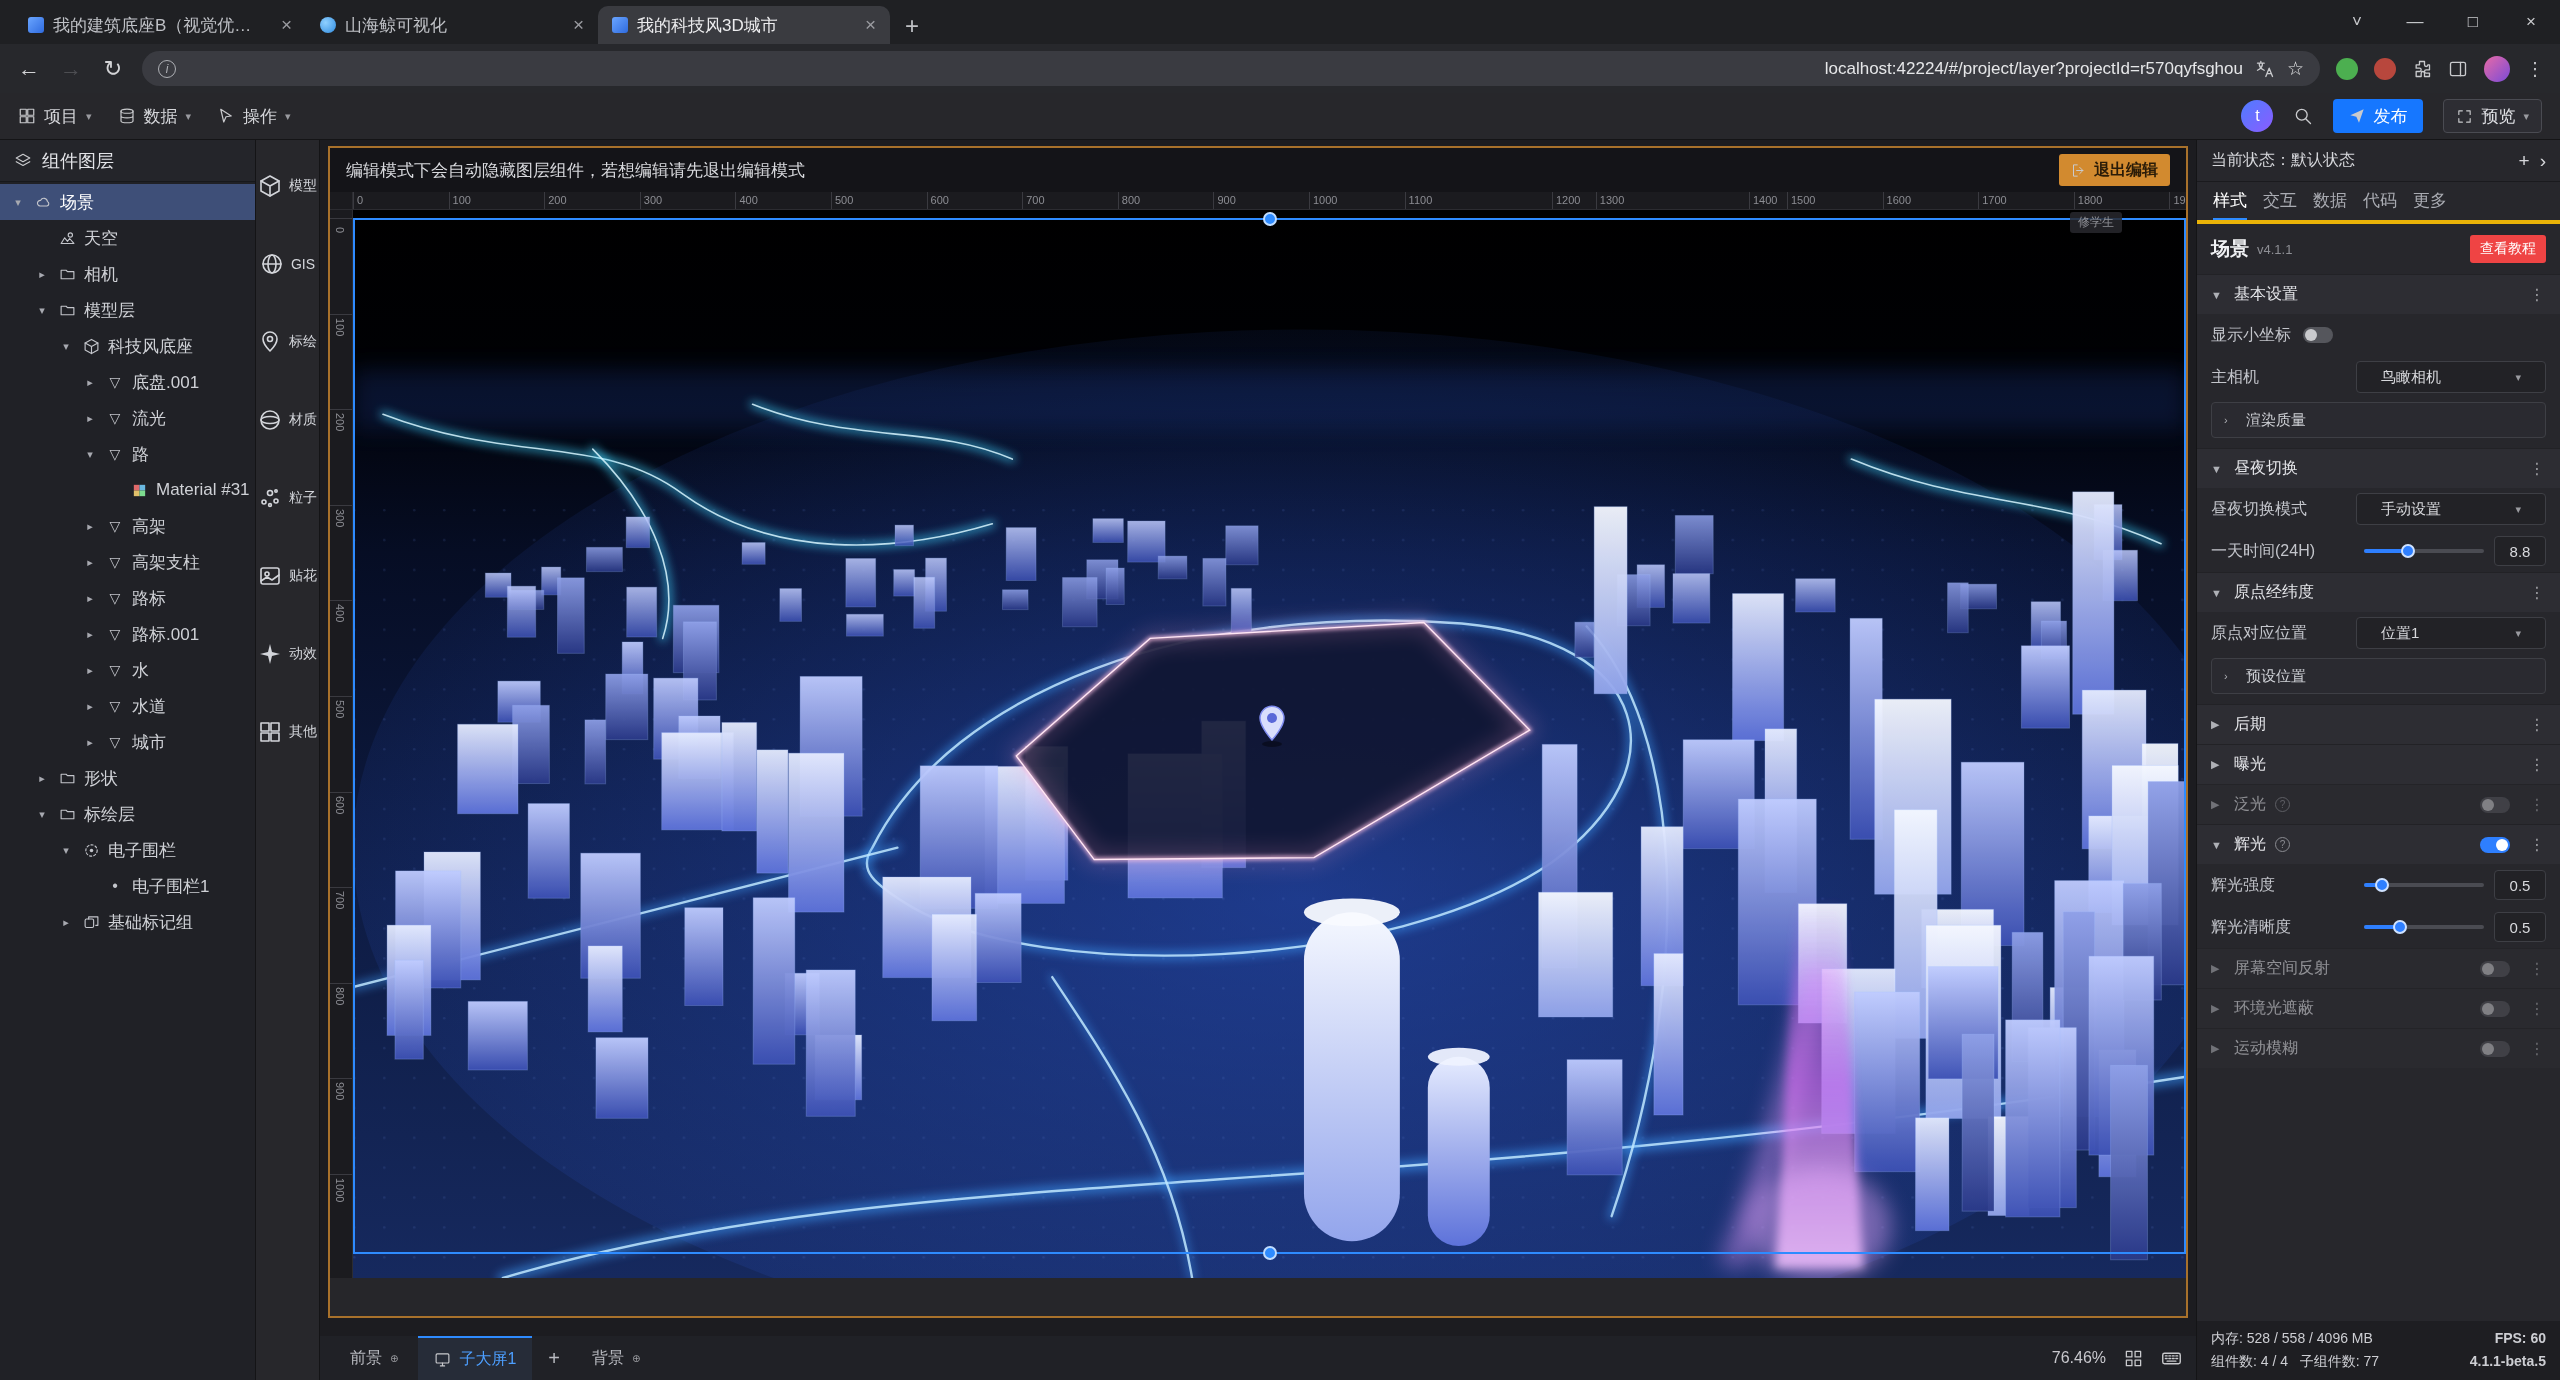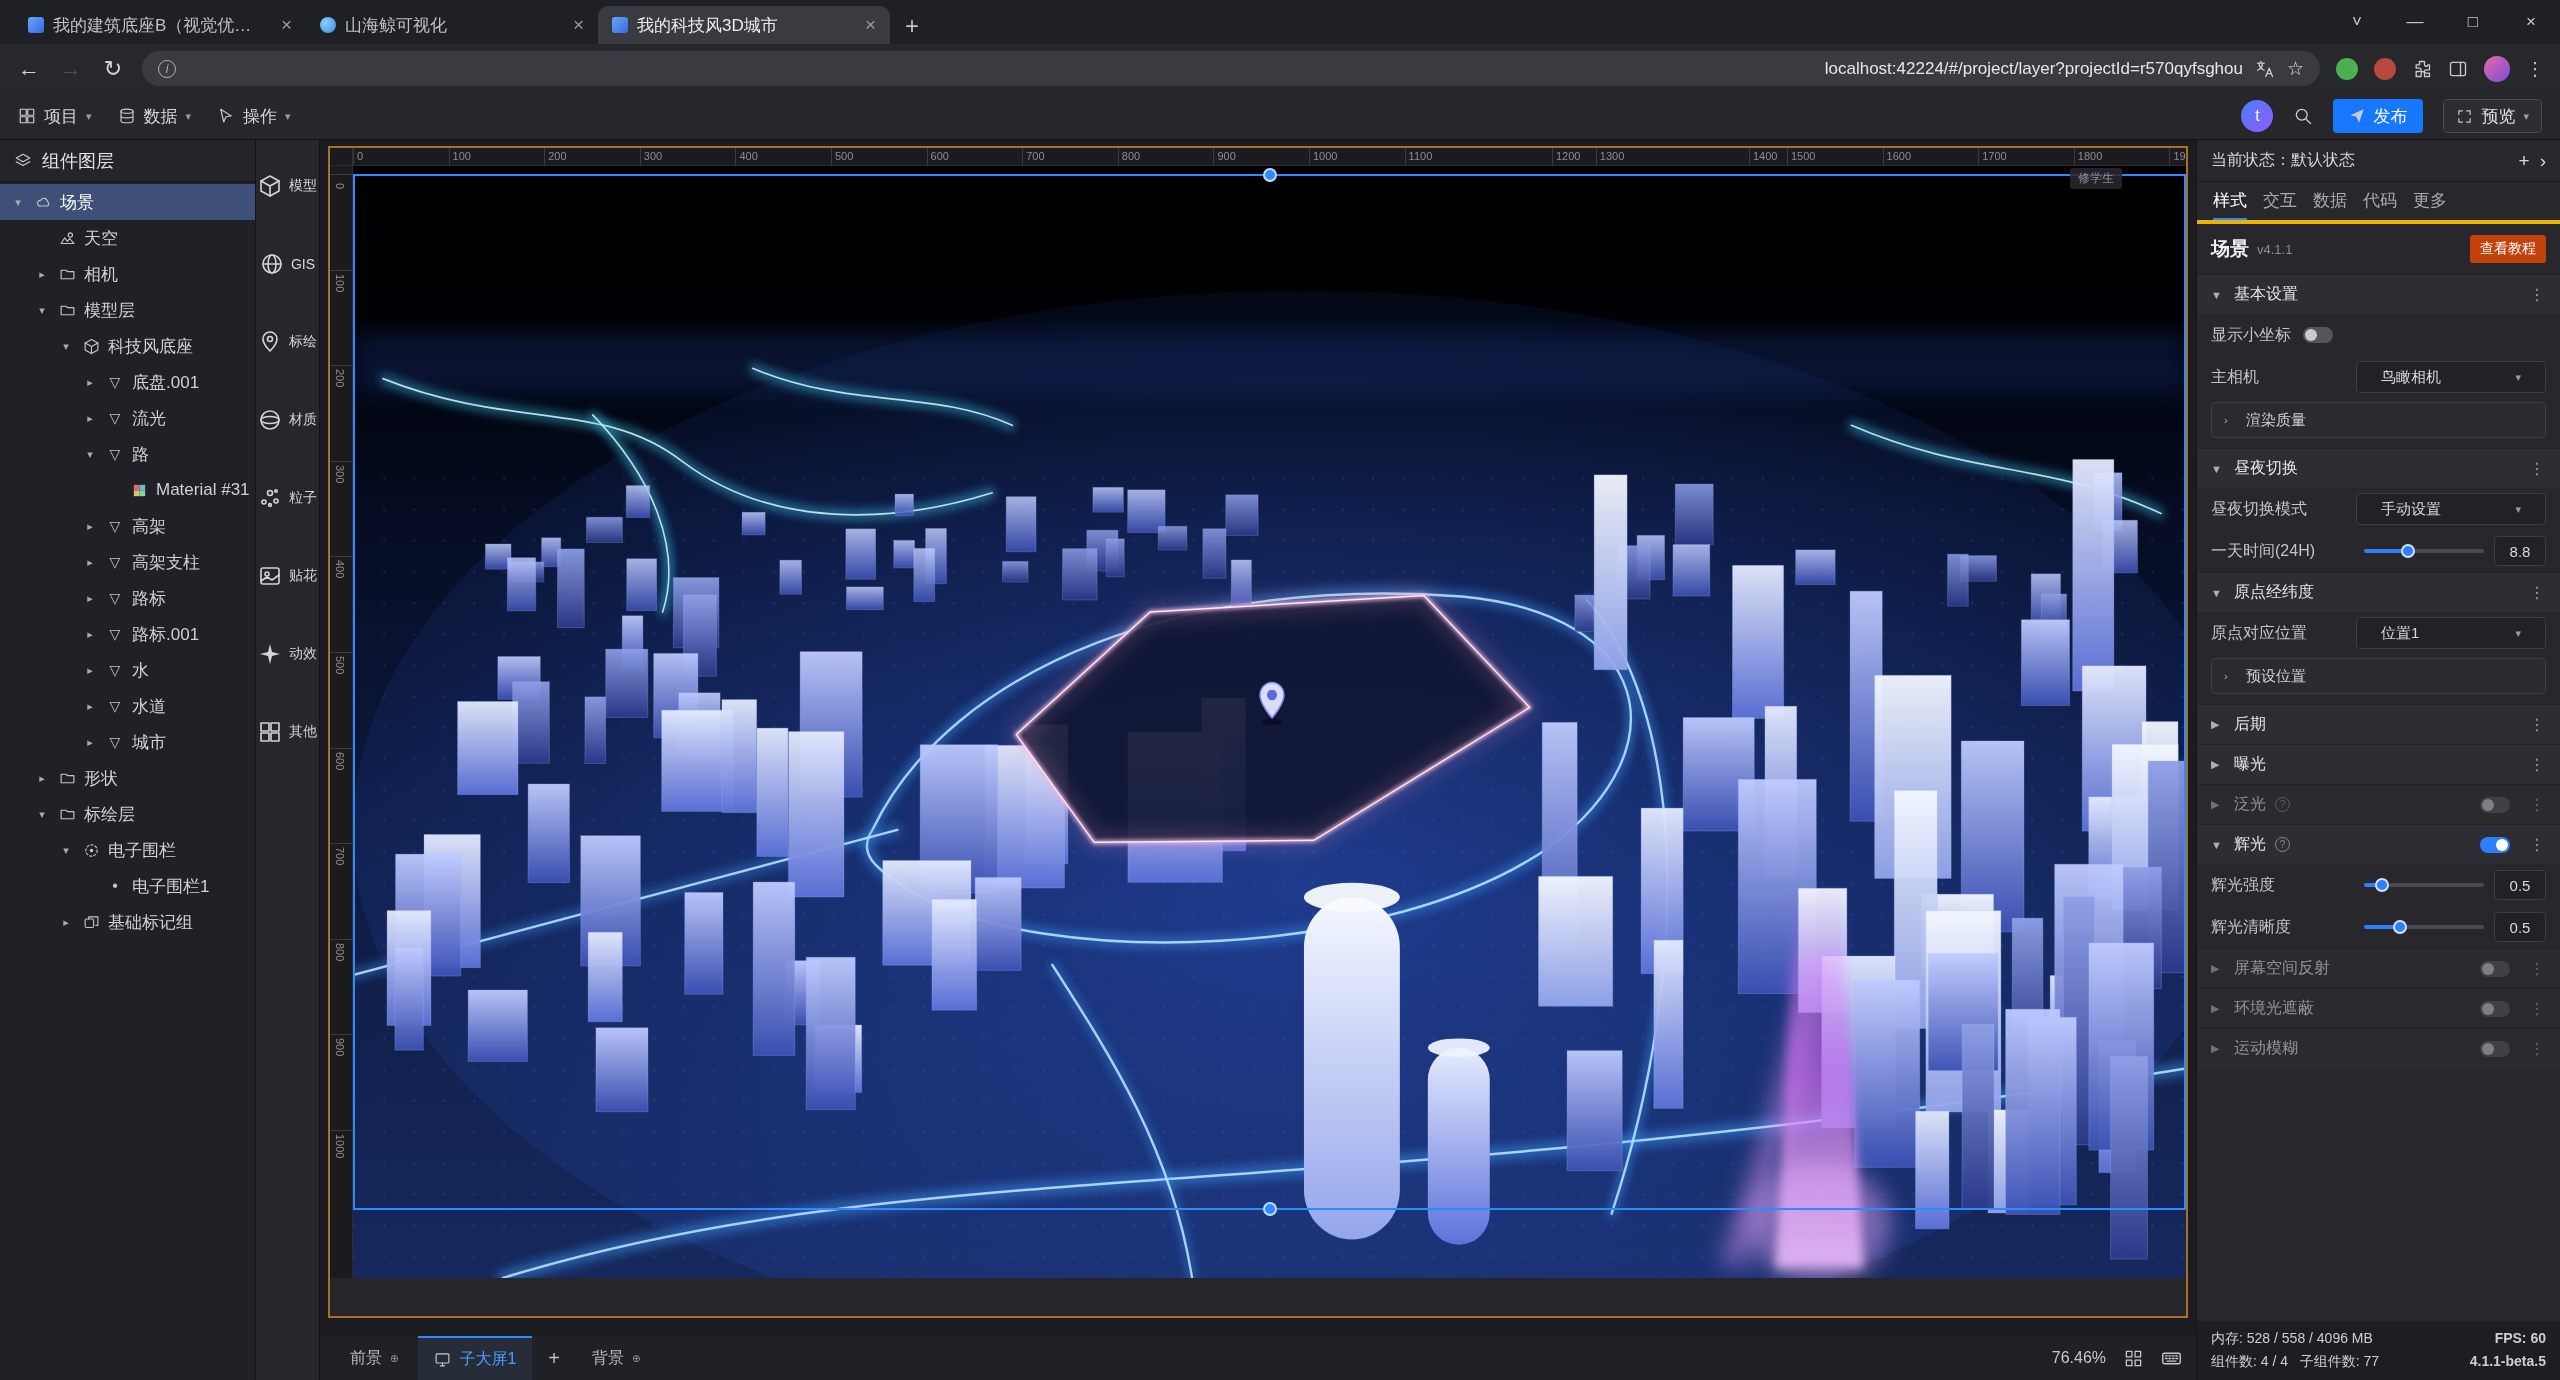--- a/index.html
+++ b/index.html
@@ -112,21 +112,21 @@
   .insp-state{height:42px;display:flex;align-items:center;padding:0 14px;color:#d6d7db;
     border-bottom:1px solid #1a1a1e;gap:10px;flex:none;}
   .insp-state .grow{flex:1;}
   .insp-tabs{height:42px;display:flex;align-items:center;padding:0 16px;gap:16px;color:#a9abb2;
     font-size:17px;border-bottom:4px solid #eab308;flex:none;}
   .insp-tab{height:100%;display:flex;align-items:center;border-bottom:2px solid transparent;}
   .insp-tab.active{color:#fff;border-bottom-color:#2e8bff;}
   .comp-row{height:50px;display:flex;align-items:center;padding:0 14px;gap:8px;flex:none;}
   .comp-name{font-size:19px;color:#f0f1f4;font-weight:bold;}
   .comp-ver{font-size:13px;color:#8d8e94;}
-  .btn-tutorial{margin-left:auto;background:#c2410c;color:#fff;font-size:14px;padding:5px 10px;border-radius:3px;}
+  .btn-tutorial{margin-left:auto;background:#ef4444;color:#fff;font-size:14px;padding:5px 10px;border-radius:3px;}
   .section-h{height:40px;display:flex;align-items:center;padding:0 14px;gap:9px;color:#e4e5e9;
     background:#2d2d33;border-top:1px solid #222226;flex:none;}
   .sec-caret{font-size:11px;color:#aeb0b6;width:14px;}
   .dots{margin-left:auto;color:#9a9ba0;font-size:16px;letter-spacing:1px;}
   .info-i{width:15px;height:15px;border:1px solid #8a8b91;border-radius:50%;font-size:10px;
     display:inline-flex;align-items:center;justify-content:center;color:#8a8b91;flex:none;}
   .field{min-height:42px;display:flex;align-items:center;padding:4px 14px;color:#c3c5cb;flex:none;}
   .select{margin-left:auto;width:190px;height:32px;background:#222226;border:1px solid #3e3f45;
     border-radius:4px;display:flex;align-items:center;padding:0 24px;color:#d8d9dd;font-size:15px;}
   .sel-caret{margin-left:auto;font-size:11px;color:#9a9ba0;}
@@ -562,20 +562,32 @@
               <rect x="3" y="13" width="8" height="8"></rect>
               <rect x="13" y="13" width="8" height="8"></rect>
             </svg>
           </span>
     <span>其他</span>
         </div>
       </div>
 
     <div class="canvas-col">
       <div class="editor">
+        <div class="hint-row">
+          <span>编辑模式下会自动隐藏图层组件，若想编辑请先退出编辑模式</span>
+          <div class="btn-exit">
+            <span class="ic">
+                <svg width="15" height="15" viewBox="0 0 24 24" fill="none" stroke="currentColor" stroke-width="1.6" stroke-linecap="round" stroke-linejoin="round">
+                  <path d="M10 3H4v18h6"></path>
+                  <path d="M14 7l5 5-5 5M19 12H9"></path>
+                </svg>
+              </span>
+            <span>退出编辑</span>
+          </div>
+        </div>
         <div class="ruler-row">
           <div class="ruler-corner"></div>
           <div class="hruler" id="hruler">
               <div class="htick" style="left: 0px;">0</div>
               <div class="htick" style="left: 95.6px;">100</div>
               <div class="htick" style="left: 191.2px;">200</div>
               <div class="htick" style="left: 286.8px;">300</div>
               <div class="htick" style="left: 382.4px;">400</div>
               <div class="htick" style="left: 478px;">500</div>
               <div class="htick" style="left: 573.6px;">600</div>

